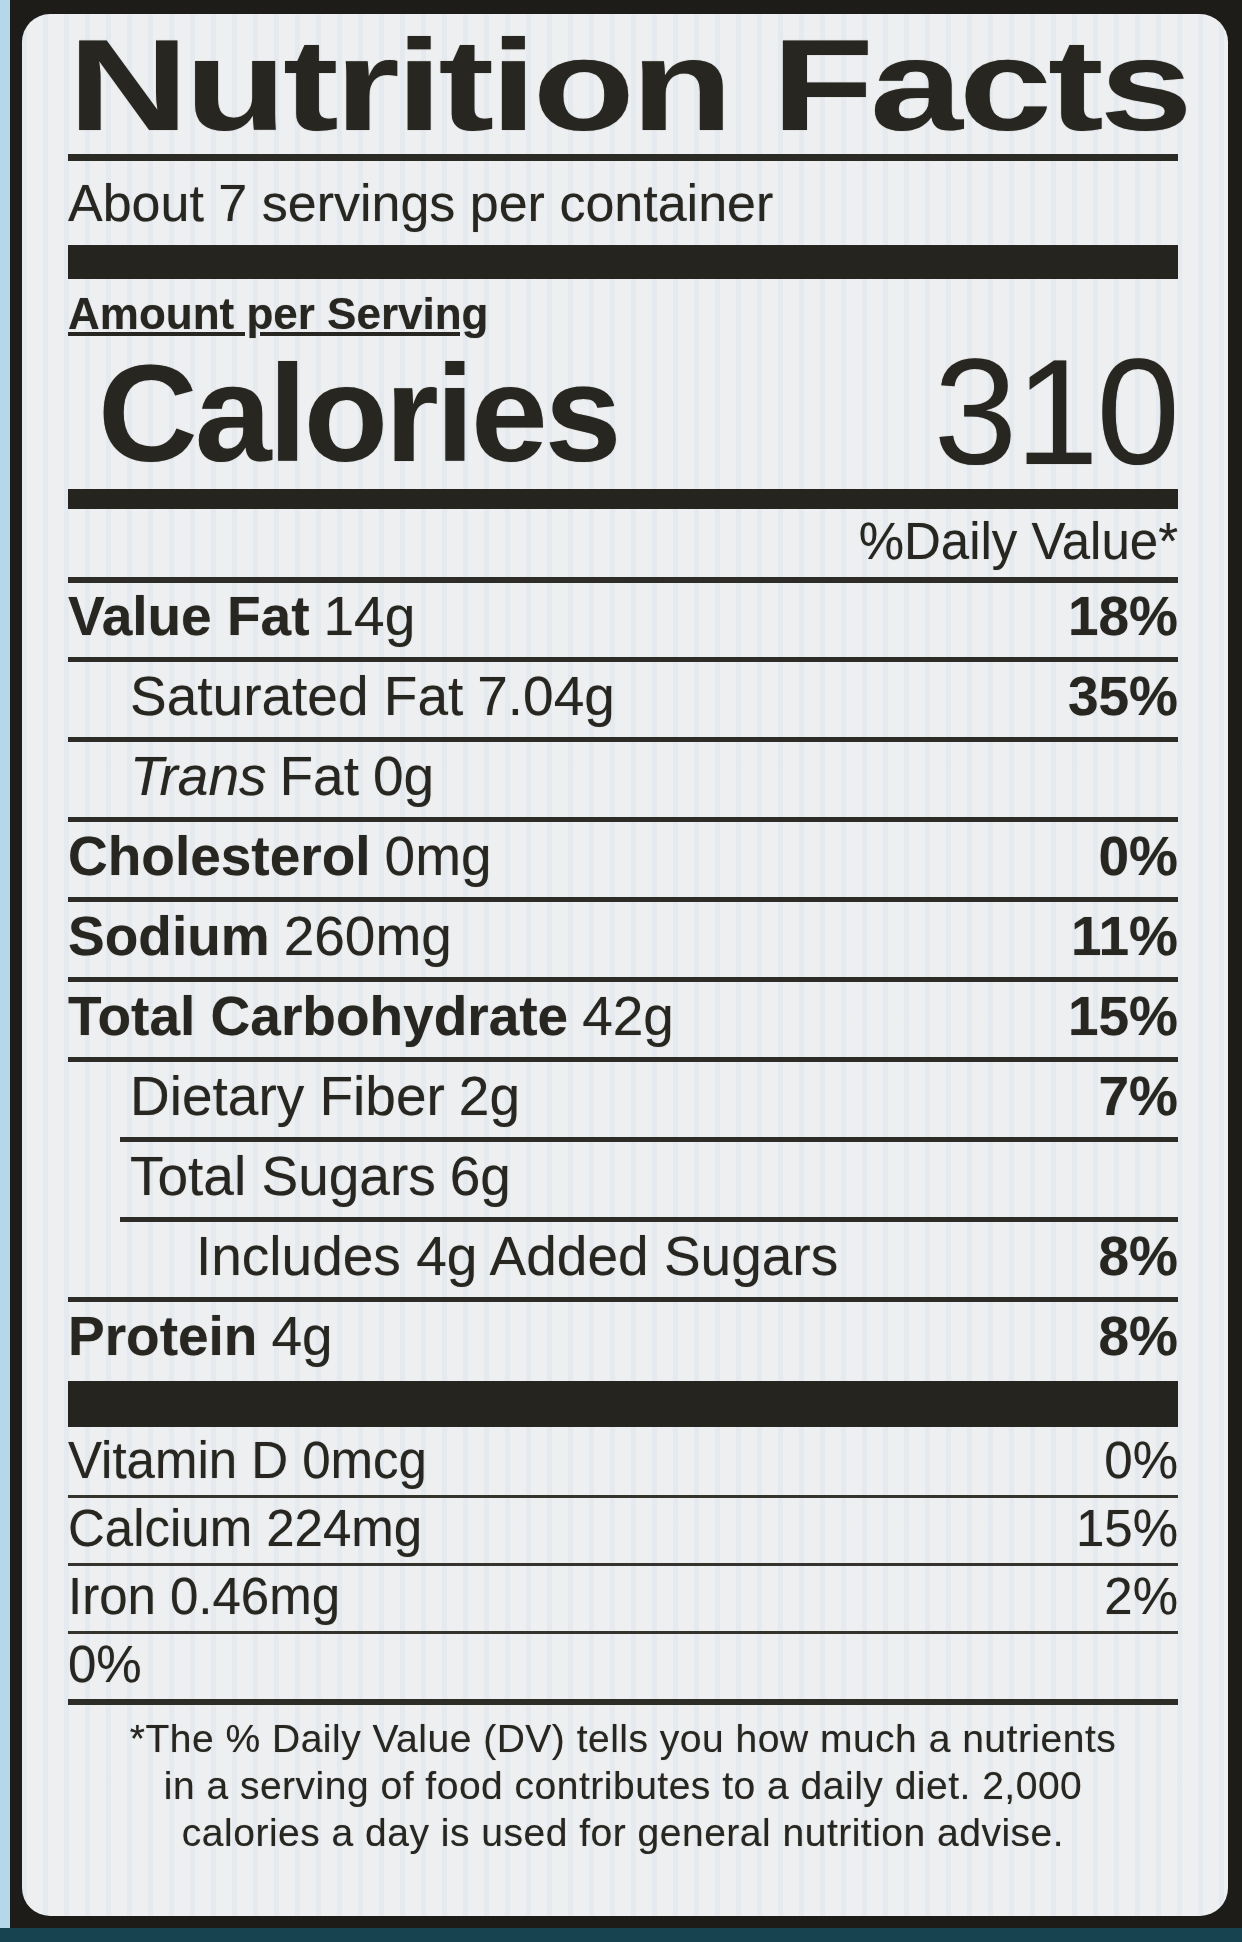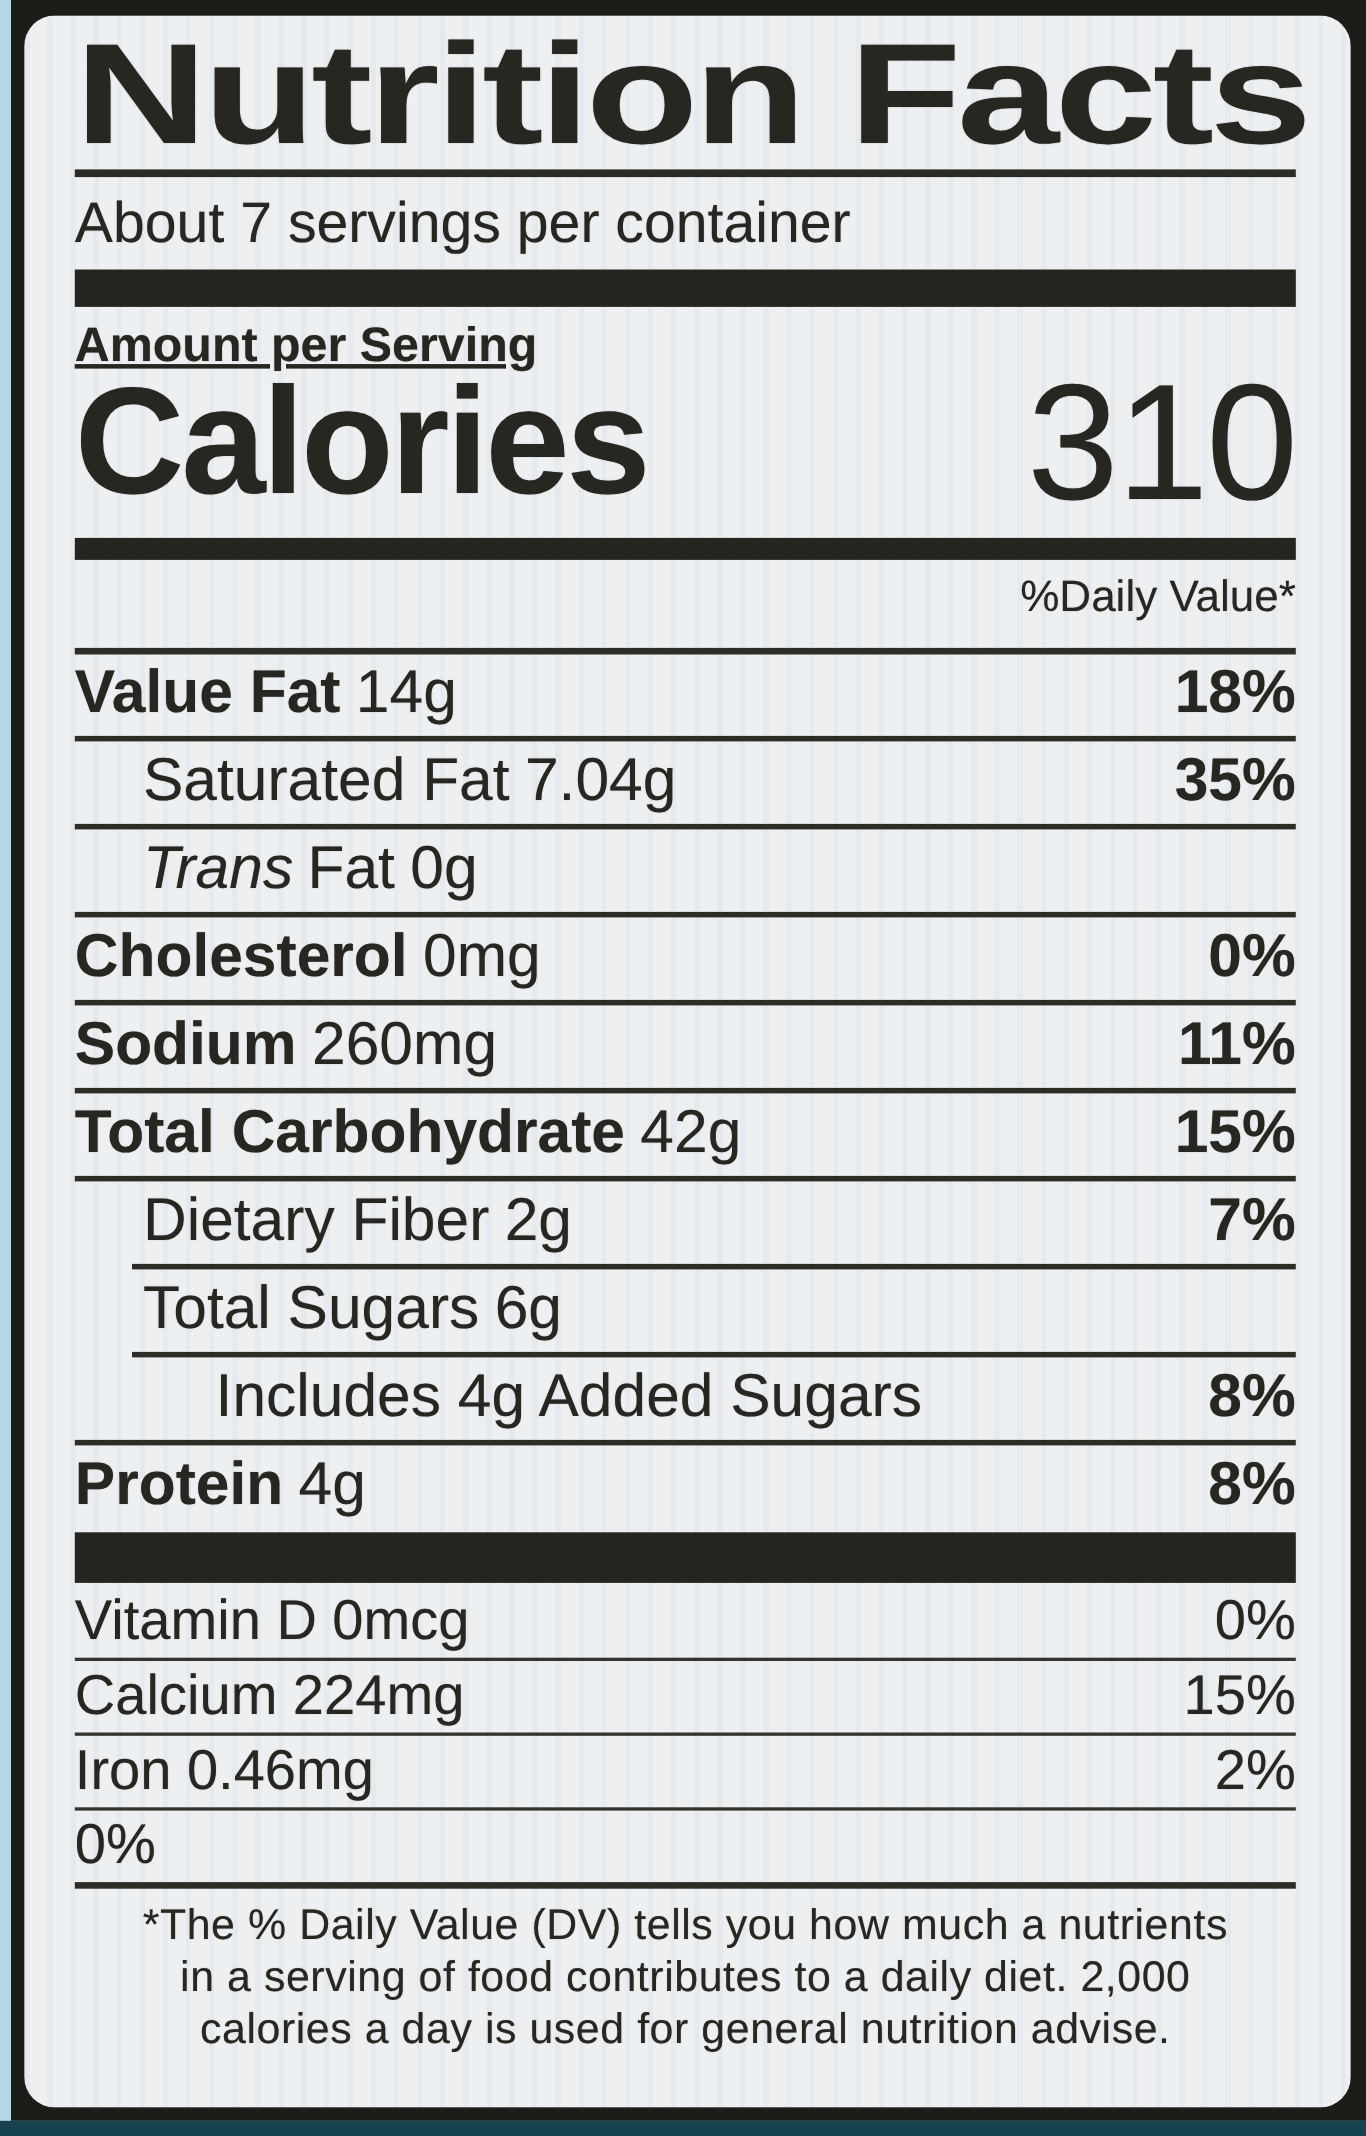--- a/index.html
+++ b/index.html
@@ -37,25 +37,25 @@
     letter-spacing:-3px; white-space:nowrap;
     transform:scaleX(1.285); transform-origin:left center;
     margin-top:4px;
   }
   .title-rule{height:7px;background:#2b2a24;margin:10px 0 12px;}
   .about{font-size:52px;line-height:60px;}
   .serving-row{display:flex;justify-content:space-between;align-items:baseline;font-weight:bold;font-size:54px;line-height:62px;margin-top:4px;}
   .bar{background:#26241e;}
   .bar1{height:34px;margin:12px 0 8px;}
   .aps{font-weight:bold;font-size:44px;line-height:54px;margin-top:8px;text-decoration:underline;}
-  .calories-row{display:flex;justify-content:space-between;align-items:flex-start;height:132px;}
+  .calories-row{display:flex;justify-content:space-between;align-items:flex-end;height:132px;margin-left:30px;}
   .calories-label{font-weight:bold;font-size:138px;line-height:120px;letter-spacing:-3px;}
   .calories-value{font-weight:normal;font-size:150px;line-height:122px;letter-spacing:-2px;}
   .bar2{height:20px;margin-top:16px;}
-  .dv-header{text-align:right;font-size:40px;line-height:46px;margin-top:10px;padding-bottom:24px;}
+  .dv-header{text-align:right;font-size:51px;line-height:46px;margin-top:10px;padding-bottom:12px;}
   .nrow{position:relative;display:flex;justify-content:space-between;align-items:baseline;font-size:55px;line-height:61px;padding:9px 0 10px;}
   .nrow::before{content:"";position:absolute;top:0;left:0;right:0;height:5px;background:#2d2c26;}
   .nrow.first::before{height:6px;}
   .nrow.sep-indent::before{left:52px;}
   .names{white-space:nowrap;}
   .nm{font-weight:bold;}
   .sub .nm{font-weight:normal;}
   .nm.it{font-style:italic;font-weight:normal;margin-right:13px;}
   .amt{margin-left:14px;}
   .dv{font-weight:bold;}

